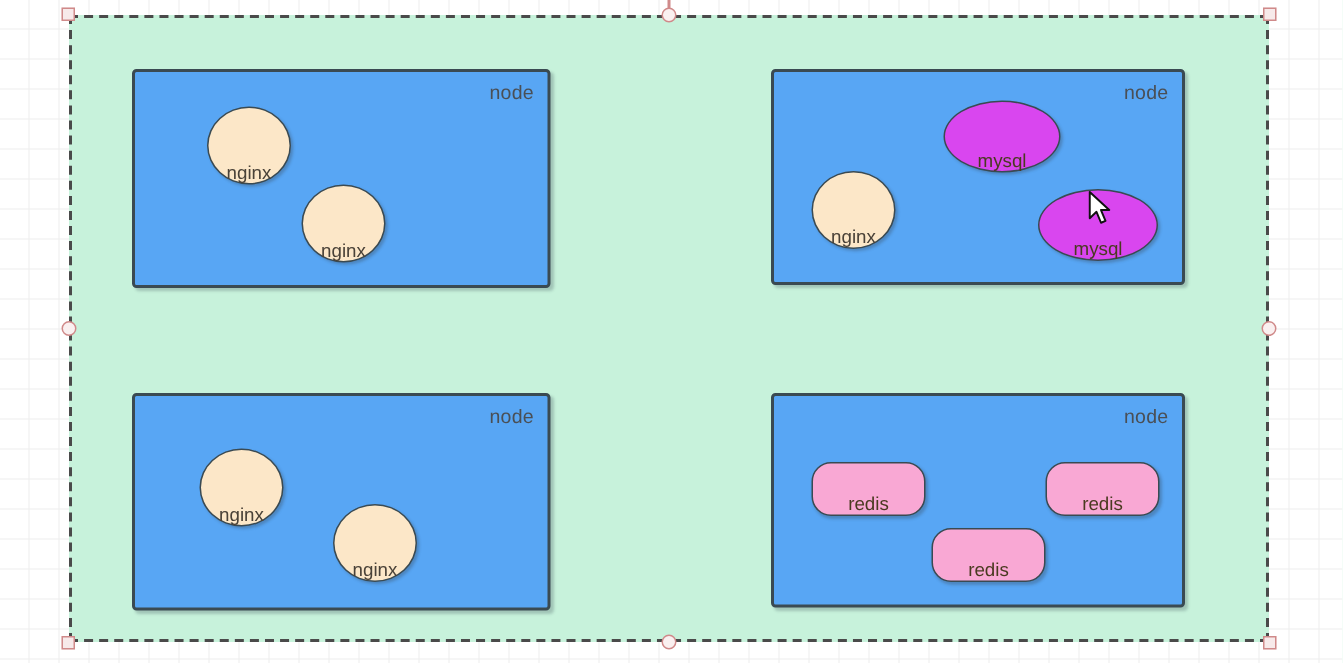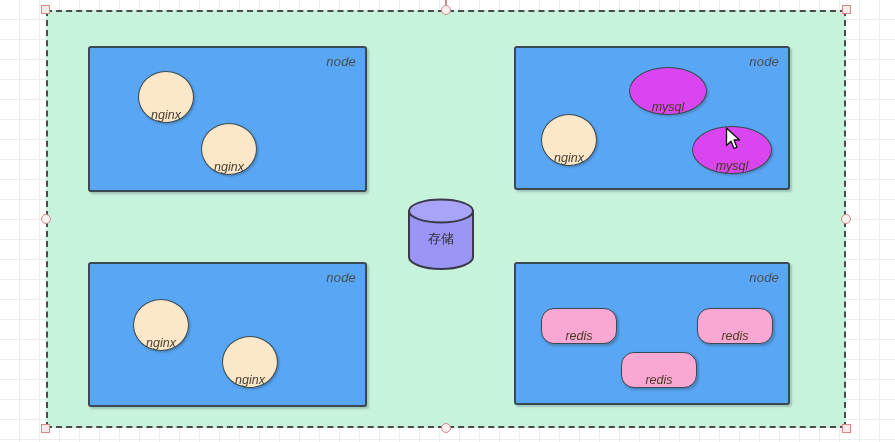--- a/index.html
+++ b/index.html
@@ -81,21 +81,20 @@
   }
 
   
   .node {
     position: absolute;
     background: #58a6f4;
     border: 2.2px solid #3a4a52;
     border-radius: 3px;
     box-sizing: border-box;
     box-shadow: 2px 2px 2px rgba(60,80,90,0.28);
-    font-style: italic;
   }
   .node-label {
     position: absolute;
     right: 9px;
     top: 6px;
     font-size: 13px;
     color: #4a4f55;
     letter-spacing: 0.2px;
   }
 
@@ -208,27 +207,20 @@
         <span>redis</span>
       </div>
       <div class="pod pod-rounded" style="left:181px; top:44px; width:76px; height:36px;">
         <span>redis</span>
       </div>
       <div class="pod pod-rounded" style="left:105px; top:88px; width:76px; height:36px;">
         <span>redis</span>
       </div>
     </div>
 
-    <div id="storage" style="left:361px; top:188px;">
-      <svg width="68" height="72" viewBox="0 0 68 72">
-        <path d="M2 13 L2 59 A32 12 0 0 0 66 59 L66 13 Z" fill="#9b96f5" stroke="#3a3a4a" stroke-width="2"></path>
-        <ellipse cx="34" cy="13" rx="32" ry="11.5" fill="#a8a4f8" stroke="#3a3a4a" stroke-width="2"></ellipse>
-      </svg>
-      <div class="storage-text">存储</div>
-    </div>
 
     <div class="group-dash"></div>
     <div class="rot-stub"></div>
     <div class="handle-sq h-tl"></div>
     <div class="handle-ci h-tc"></div>
     <div class="handle-sq h-tr"></div>
     <div class="handle-ci h-ml"></div>
     <div class="handle-ci h-mr"></div>
     <div class="handle-sq h-bl"></div>
     <div class="handle-ci h-bc"></div>

